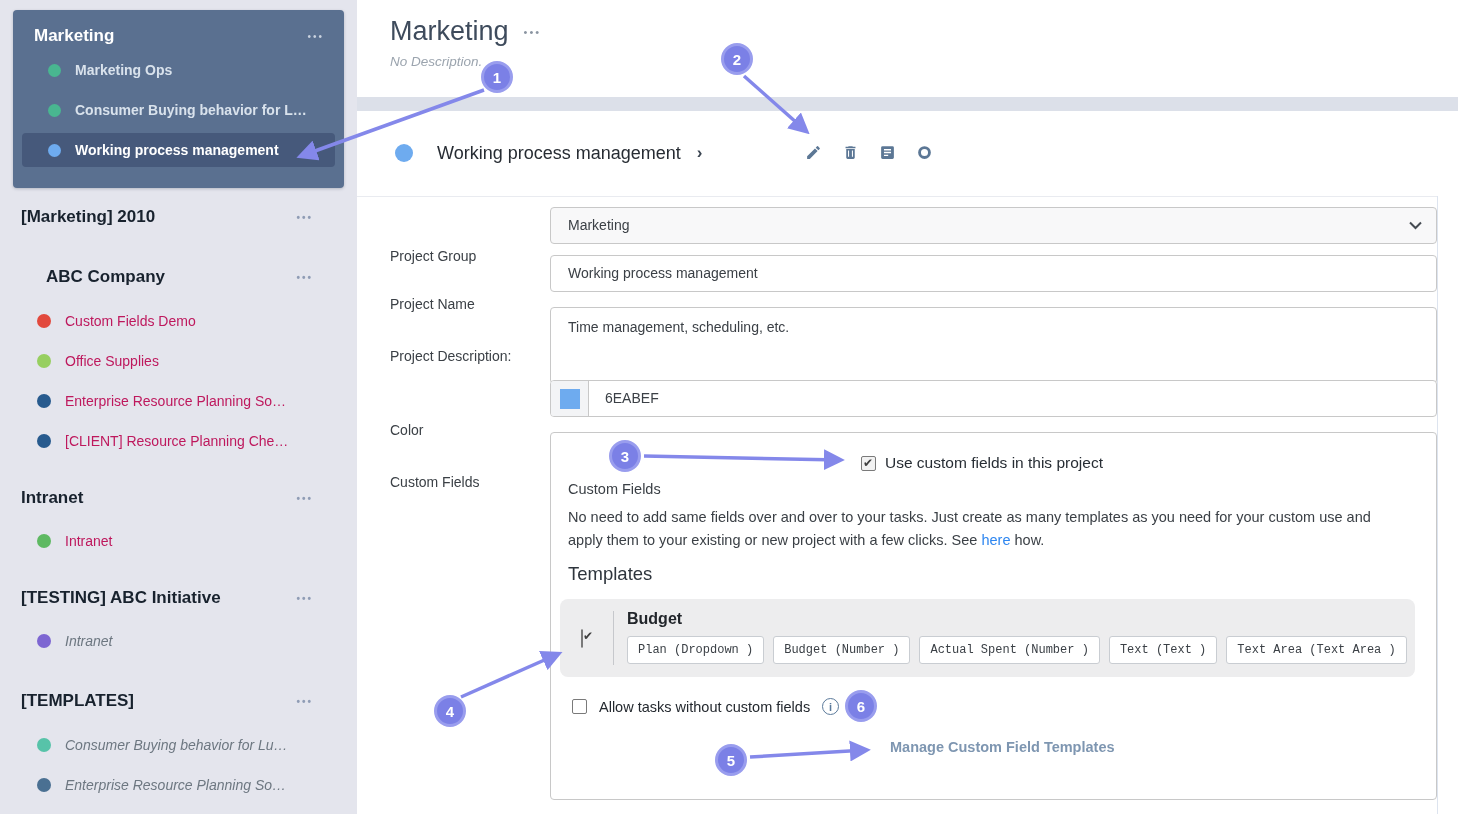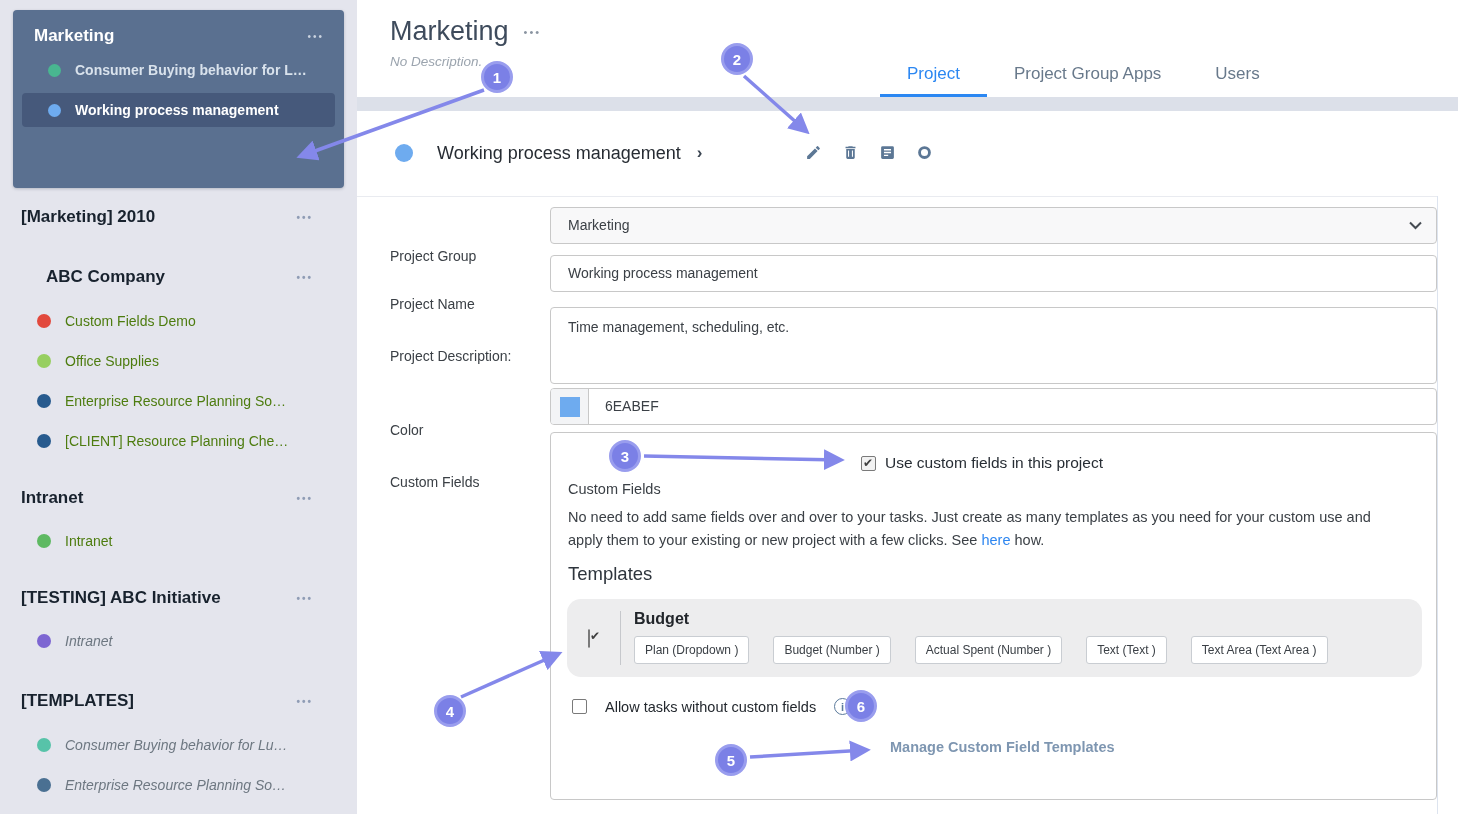--- a/index.html
+++ b/index.html
@@ -14,21 +14,21 @@
   .card-title { font-size:17px; font-weight:700; color:#ffffff; }
   .more-dots { font-size:10px; letter-spacing:2px; color:#c9d2df; cursor:pointer; }
   .card-item { display:flex; align-items:center; height:40px; padding-left:35px; font-size:14px; font-weight:600; color:#d9e2ec; cursor:pointer; }
   .card-item.selected { height:34px; margin:3px 9px 0 9px; padding-left:26px; background:#46597b; border-radius:4px; color:#ffffff; font-weight:700; }
   .dot { width:14px; height:14px; border-radius:50%; margin-right:14px; flex:none; }
   .card-item .dot { width:13px; height:13px; }
 
   .side-sections { position:absolute; left:0; top:200px; right:0; }
   .side-header { display:flex; align-items:center; justify-content:space-between; height:34px; padding:0 44px 0 21px; font-size:17px; font-weight:700; color:#18222e; }
   .side-header .more-dots { color:#8f9cb5; }
-  .side-item { display:flex; align-items:center; height:40px; padding-left:37px; font-size:14px; color:#4d7c0f; cursor:pointer; }
+  .side-item { display:flex; align-items:center; height:40px; padding-left:37px; font-size:14px; color:#be185d; cursor:pointer; }
   .side-item.italic { font-style:italic; color:#6d7781; }
   .mt26 { margin-top:26px;padding-left:46px; } .mt20 { margin-top:20px; } .mt19 { margin-top:23px; }
   .mt7 { margin-top:7px; } .mt6 { margin-top:6px; }
 
   
   .main { position:absolute; left:357px; top:0; width:1101px; height:814px; background:#fff; }
   .page-title-row { position:absolute; left:33px; top:16px; display:flex; align-items:center; gap:15px; }
   .page-title { font-size:27px; color:#3e4b5c; }
   .title-more { color:#8a94a1; font-size:11px; letter-spacing:2px; cursor:pointer; }
   .page-subtitle { position:absolute; left:33px; top:54px; font-size:13.5px; font-style:italic; color:#9ba4ae; }
@@ -48,40 +48,40 @@
 
   .divider-h { position:absolute; left:0; top:196px; width:1080px; border-top:1px solid #e9ebf0; }
   .divider-v { position:absolute; left:1080px; top:196px; height:618px; border-left:1px solid #dde4ef; }
 
   .form-label { position:absolute; left:33px; font-size:14px; color:#3b4046;margin-top:32px; }
   .fld { position:absolute; left:193px; width:887px; border:1px solid #c8c8c8; border-radius:4px; background:#fff; font-size:14px; color:#3b4046; }
   .fld-select { top:207px; height:37px; background:#f8f8f9; line-height:35px; padding-left:17px; cursor:pointer; }
   .fld-select svg { position:absolute; right:14px; top:13px; }
   .fld-input { top:255px; height:37px; line-height:35px; padding-left:17px; }
   .fld-textarea { top:307px; height:77px; padding:9px 17px; line-height:20px; }
-  .fld-color { top:388px; height:37px; display:flex; }
+  .fld-color { top:380px; height:37px; display:flex; }
   .swatch-cell { width:38px; border-right:1px solid #c8c8c8; background:#f3f4f6; border-radius:3px 0 0 3px; display:flex; align-items:center; justify-content:center; cursor:pointer; }
   .swatch { width:20px; height:20px; }
   .color-value { line-height:35px; padding-left:16px; }
 
   .cf-box { position:absolute; left:193px; top:432px; width:887px; height:368px; border:1px solid #c8c8c8; border-radius:4px; background:#fff; }
   .cf-use { position:absolute; left:310px; top:21px; display:flex; align-items:center; gap:9px; }
   .cf-use-label { font-size:15.5px; color:#272d34; }
   .cf-title { position:absolute; left:17px; top:48px; font-size:14.5px; color:#3b4046; }
   .cf-desc { position:absolute; left:17px; top:73px; font-size:14.5px; line-height:23px; color:#3b4046; white-space:nowrap; }
   .link { color:#2e86f0; cursor:pointer; text-decoration:none; }
   .cf-templates-title { position:absolute; left:17px; top:130px; font-size:18.5px; color:#2e353d; }
-  .tpl-row { position:absolute; left:16px; top:166px; width:855px; height:78px; background:#ededee; border-radius:14px; }
+  .tpl-row { position:absolute; left:9px; top:166px; width:855px; height:78px; background:#ededee; border-radius:8px; }
   .tpl-check { position:absolute; left:21px; top:31px; }
   .tpl-divider { position:absolute; left:53px; top:12px; height:54px; border-left:1px solid #c6c8cc; }
   .tpl-body { position:absolute; left:67px; top:11px; }
   .tpl-name { font-size:16px; font-weight:700; color:#22262b; margin-bottom:8px; }
-  .tpl-chips { display:flex; gap:24px; }
+  .tpl-chips { display:flex; gap:9px;font-family:Liberation Mono, monospace; }
   .chip { background:#fff; border:1px solid #c9cdd2; border-radius:3px; padding:6px 10px; font-size:12px; color:#3b4046; white-space:nowrap; }
-  .cf-allow { position:absolute; left:21px; top:265px; display:flex; align-items:center; gap:18px; }
+  .cf-allow { position:absolute; left:21px; top:265px; display:flex; align-items:center; gap:12px; }
   .cf-allow-label { font-size:14.5px; color:#23282e; }
   .cf-manage { position:absolute; left:339px; top:306px; font-size:14.5px; font-weight:700; color:#7e96b1; cursor:pointer; }
 
   .cb { width:15px; height:15px; border:1.5px solid #7a7a7a; border-radius:2px; background:#fff; position:relative; flex:none; cursor:pointer; }
   .cb.checked { background:#f2f2f2; }
   .cb.checked::after { content:"\2714"; position:absolute; left:1px; top:-1px; font-size:12px; color:#3f3f3f; }
   .info-icon { width:17px; height:17px; border:1.6px solid #5b7a9b; border-radius:50%; color:#5b7a9b; font-size:11px; font-weight:700; display:flex; align-items:center; justify-content:center; cursor:pointer; }
 
   
   .overlay { position:absolute; left:0; top:0; pointer-events:none; z-index:50; }
@@ -94,20 +94,24 @@
 
   <div class="sidebar">
 
     <div class="group-card">
       <div class="card-header">
         <span class="card-title">Marketing</span>
         <span class="more-dots">•••</span>
       </div>
       <div class="card-item">
         <span class="dot" style="background-color: rgb(73, 182, 144);"></span>
+        <span>Marketing Ops</span>
+      </div>
+      <div class="card-item">
+        <span class="dot" style="background-color: rgb(73, 182, 144);"></span>
         <span>Consumer Buying behavior for L…</span>
       </div>
       <div class="card-item selected">
         <span class="dot" style="background-color: rgb(110, 171, 239);"></span>
         <span>Working process management</span>
       </div>
     </div>
 
     <div class="side-sections">
       <div class="side-header">
@@ -170,25 +174,20 @@
   </div>
 
   <div class="main">
 
     <div class="page-title-row">
       <span class="page-title">Marketing</span>
       <span class="title-more">•••</span>
     </div>
     <div class="page-subtitle">No Description.</div>
 
-    <div class="tabs">
-      <div class="tab active">Project</div>
-      <div class="tab">Project Group Apps</div>
-      <div class="tab">Users</div>
-    </div>
 
     <div class="band"></div>
 
     <div class="project-bar">
       <span class="dot pb-dot" style="background-color: rgb(110, 171, 239);"></span>
       <span class="pb-title">Working process management</span>
       <span class="pb-chevron">›</span>
     </div>
 
     <div class="pb-icons">

